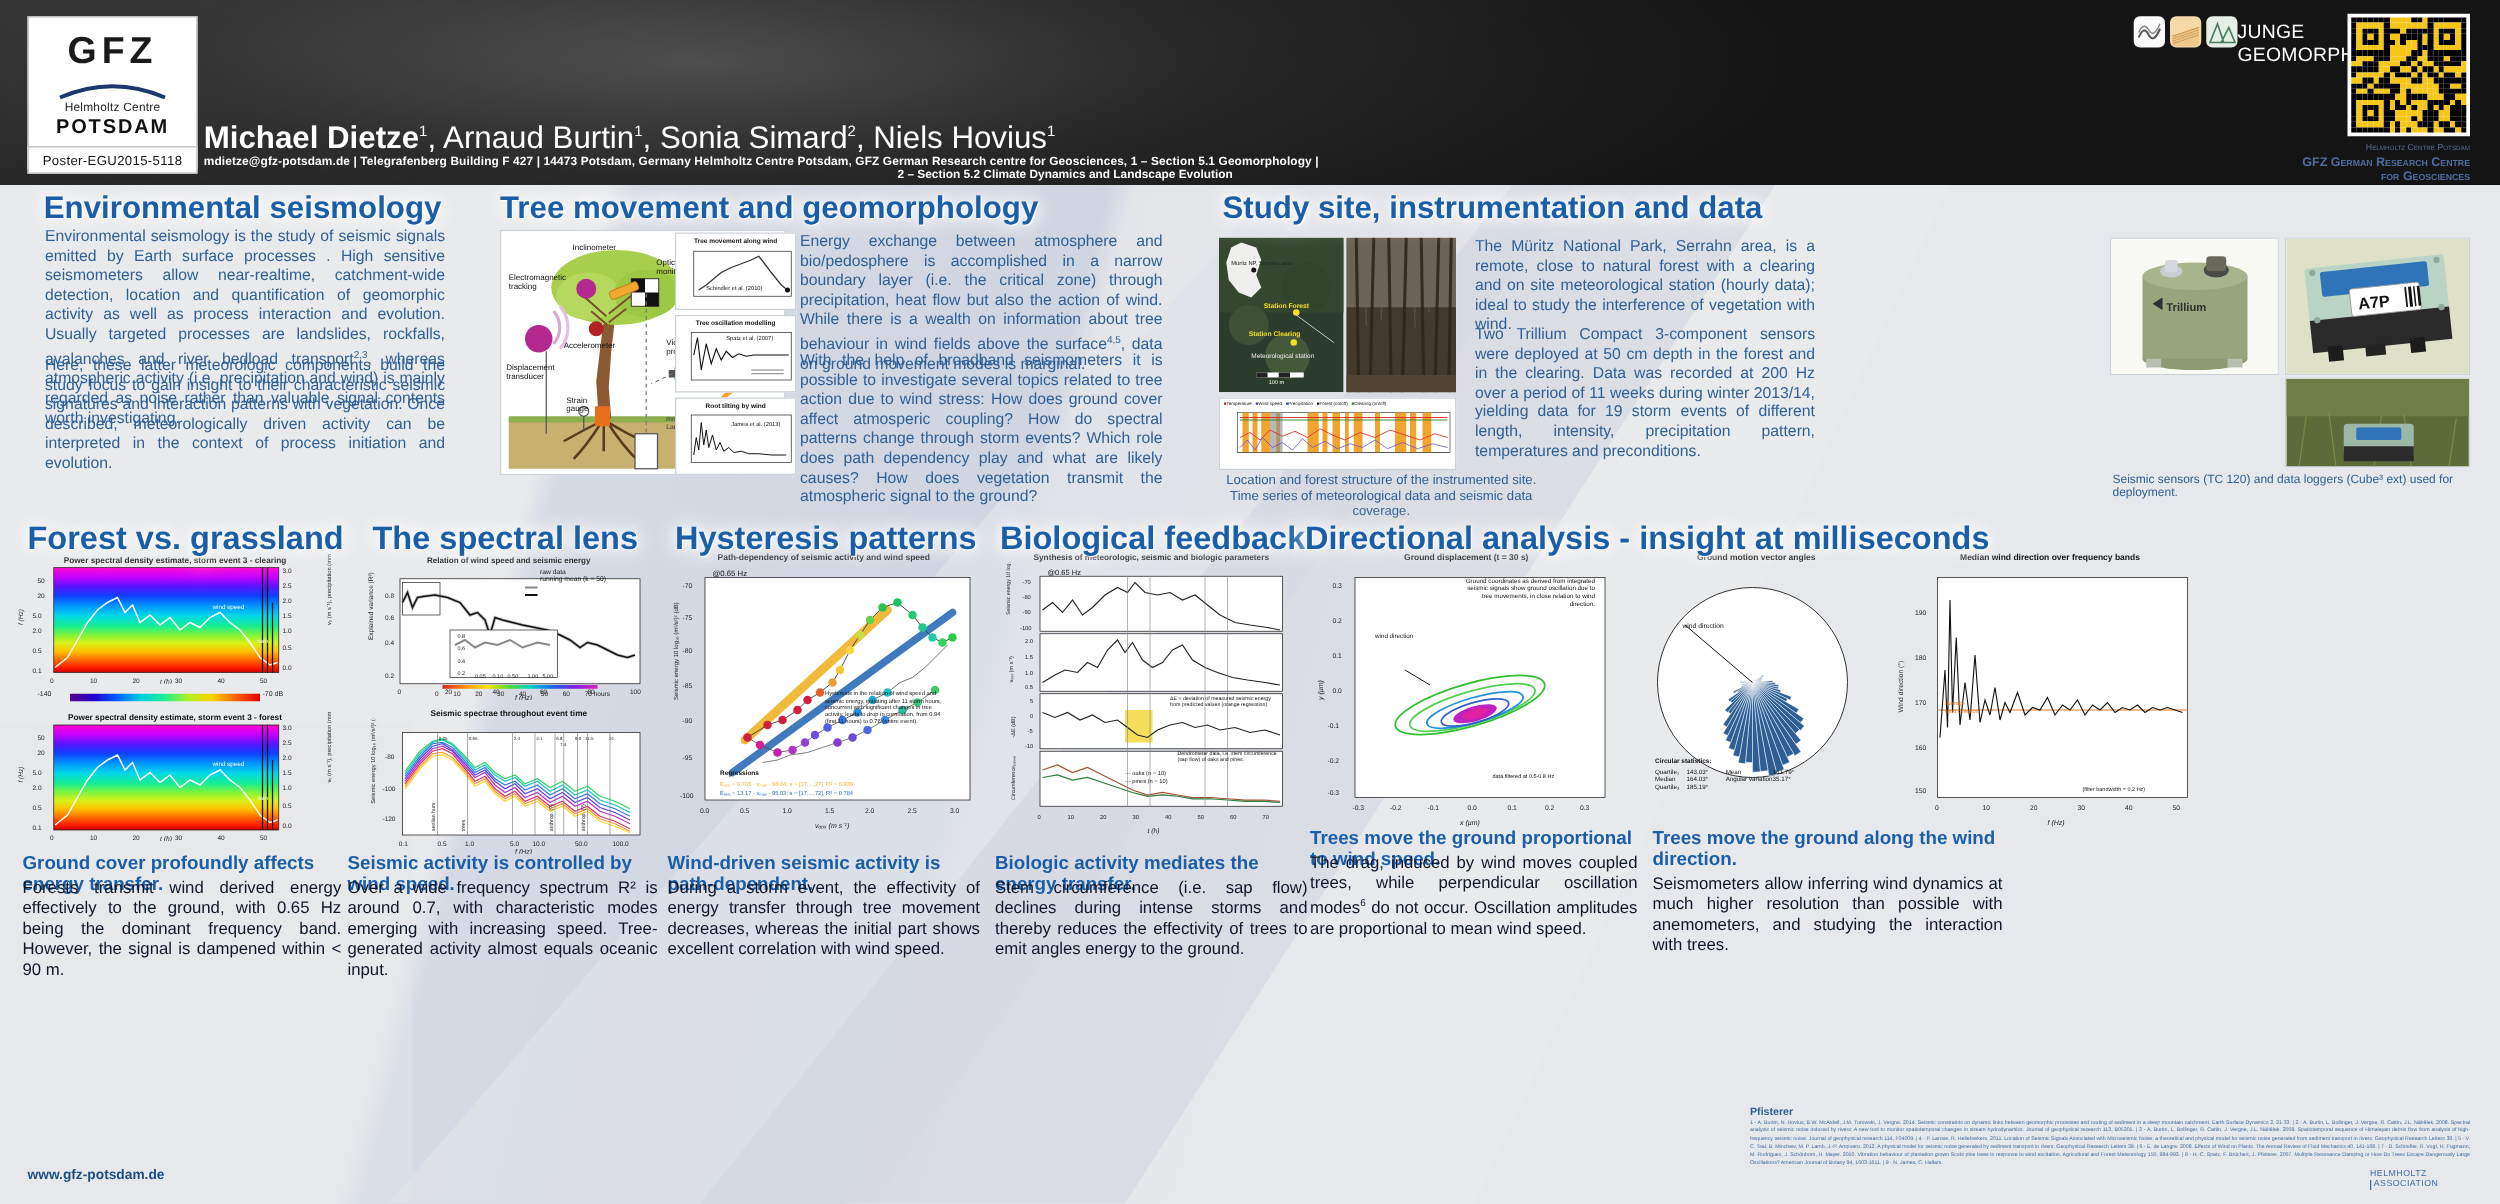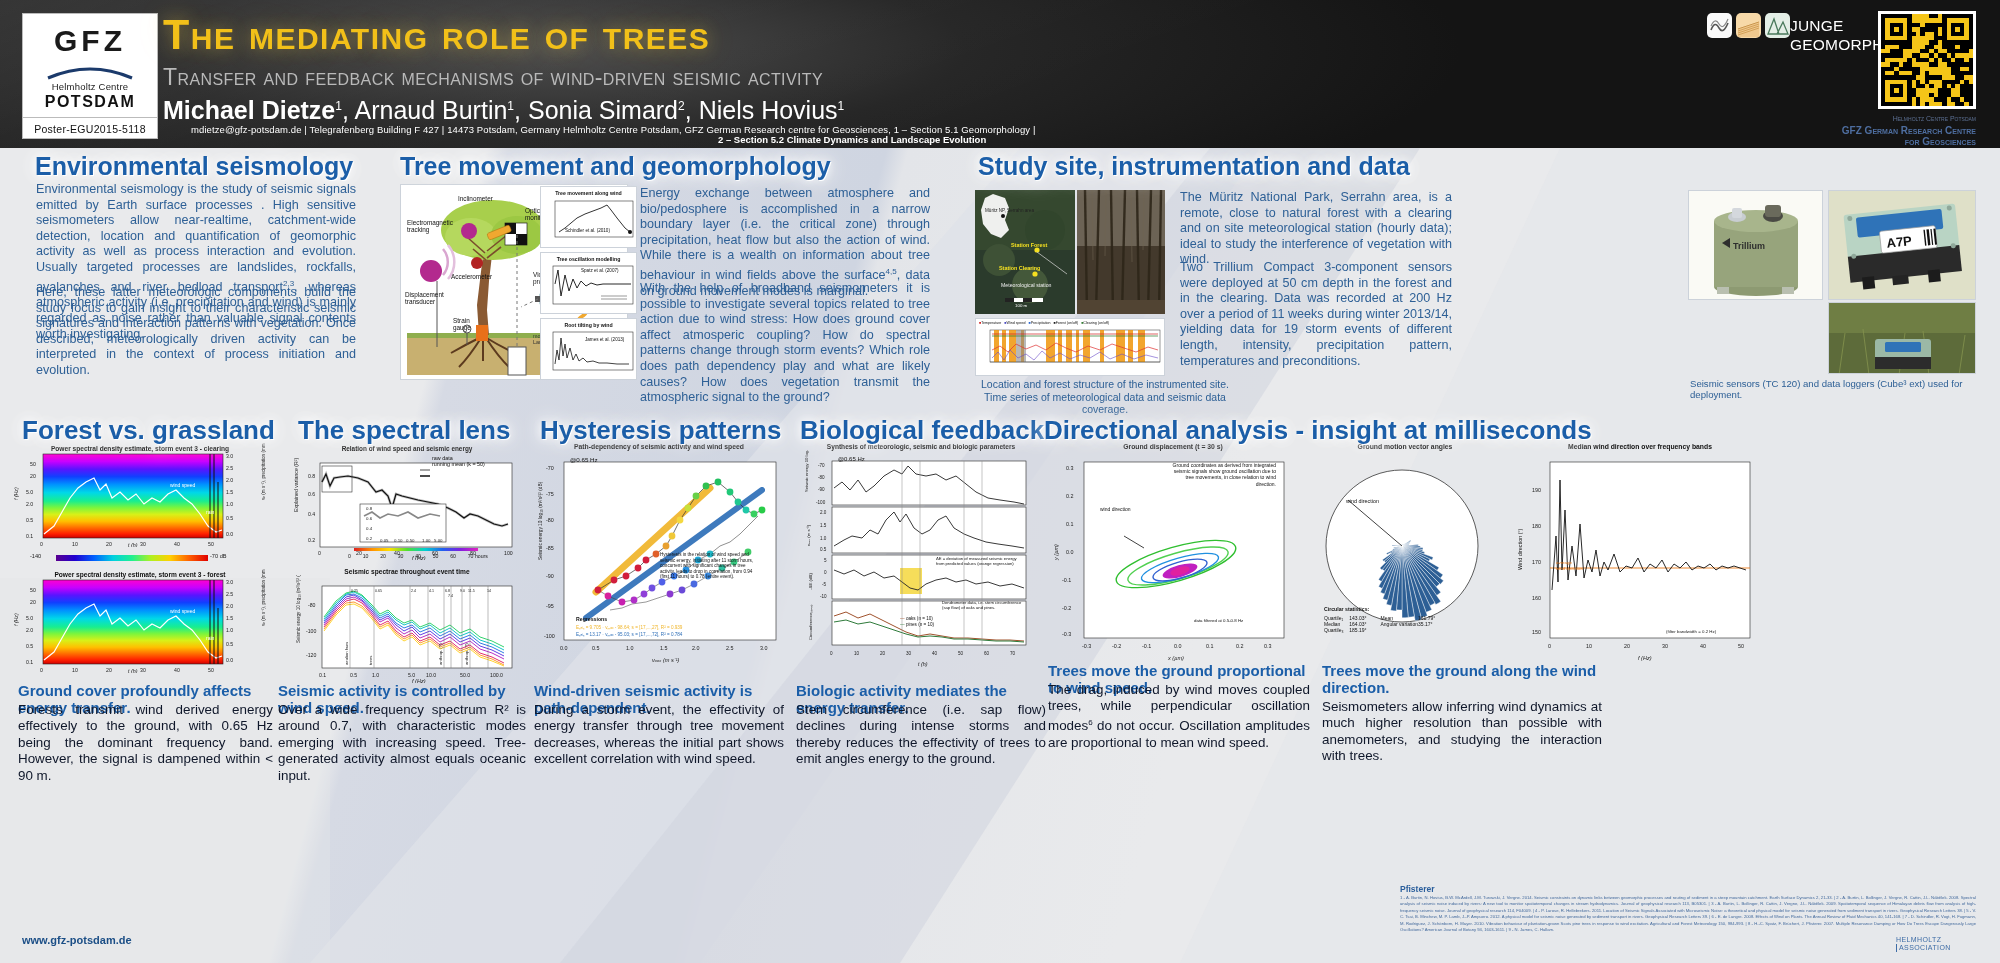--- a/index.html
+++ b/index.html
@@ -59,21 +59,21 @@
   }
   .authors{
     position:absolute; left:163px; top:96px;
     font-size:25px; color:#fff; white-space:nowrap;
   }
   .authors b{ font-weight:bold; }
   .authors sup{ font-size:12px; }
   .authors span.light{ font-weight:normal; }
   .affil{
     position:absolute; left:163px; top:124px;
-    font-size:9.5px; font-weight:normal; color:#fff; white-space:nowrap; letter-spacing:.1px;margin-left:28px;
+    font-size:9.5px; font-weight:bold; color:#fff; white-space:nowrap; letter-spacing:.1px;
   }
   .affil2{
     position:absolute; left:718px; top:134px;
     font-size:9.5px; font-weight:bold; color:#fff; white-space:nowrap;
   }
   .jg-logos{ position:absolute; left:1707px; top:13px; display:flex; gap:4px; }
   .jg-ico{ width:25px; height:25px; border-radius:5px; overflow:hidden; }
   .jg-text{
     position:absolute; left:1790px; top:16px; color:#fff;
     font-size:15.5px; line-height:19px; letter-spacing:.2px;
@@ -172,22 +172,20 @@
     <div class="gfz-arc">
       <svg width="88" height="16" viewBox="0 0 88 16">
           <path d="M2,14 Q44,-4 86,14" stroke="#1b3a6b" stroke-width="3" fill="none"></path>
         </svg>
     </div>
     <div class="gfz-sub1">Helmholtz Centre</div>
     <div class="gfz-sub2">POTSDAM</div>
   </div>
   <div class="poster-id">Poster-EGU2015-5118</div>
 
-  <div class="title-main">The mediating role of trees</div>
-  <div class="title-sub">Transfer and feedback mechanisms of wind-driven seismic activity</div>
 
   <div class="authors">
     <b>Michael Dietze</b><sup>1</sup><span class="light">, </span><span class="light">Arnaud Burtin</span><sup>1</sup><span class="light">, </span><span class="light">Sonia Simard</span><sup>2</sup><span class="light">, </span><span class="light">Niels Hovius</span><sup>1</sup>
   </div>
   <div class="affil">mdietze@gfz-potsdam.de | Telegrafenberg Building F 427 | 14473 Potsdam, Germany   Helmholtz Centre Potsdam, GFZ German Research centre for Geosciences, 1 – Section 5.1 Geomorphology |</div>
   <div class="affil2">2 – Section 5.2 Climate Dynamics and Landscape Evolution</div>
 
   <div class="jg-logos">
     <div class="jg-ico" style="background:#fafafa;">
       <svg width="25" height="25">

